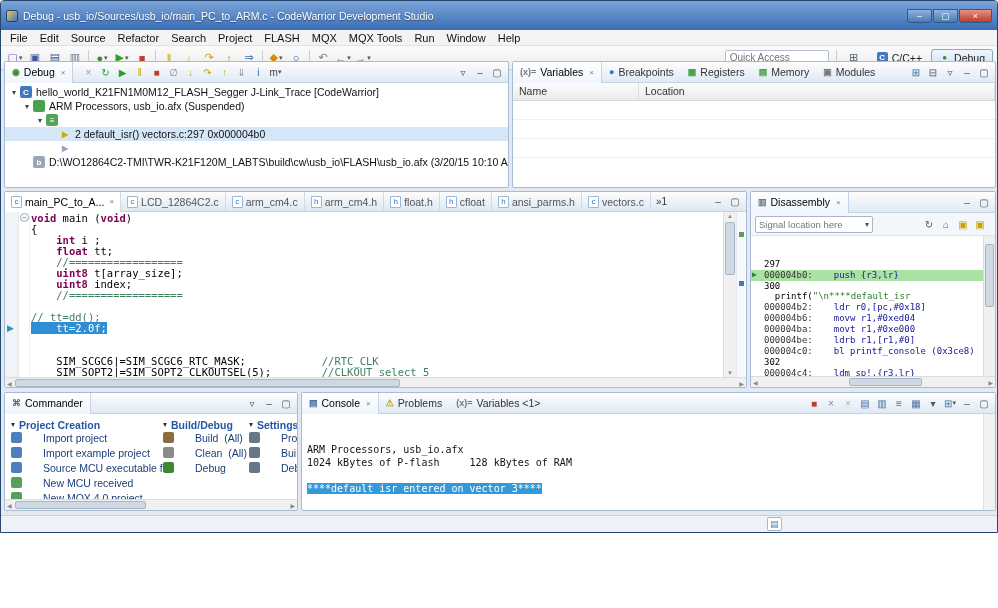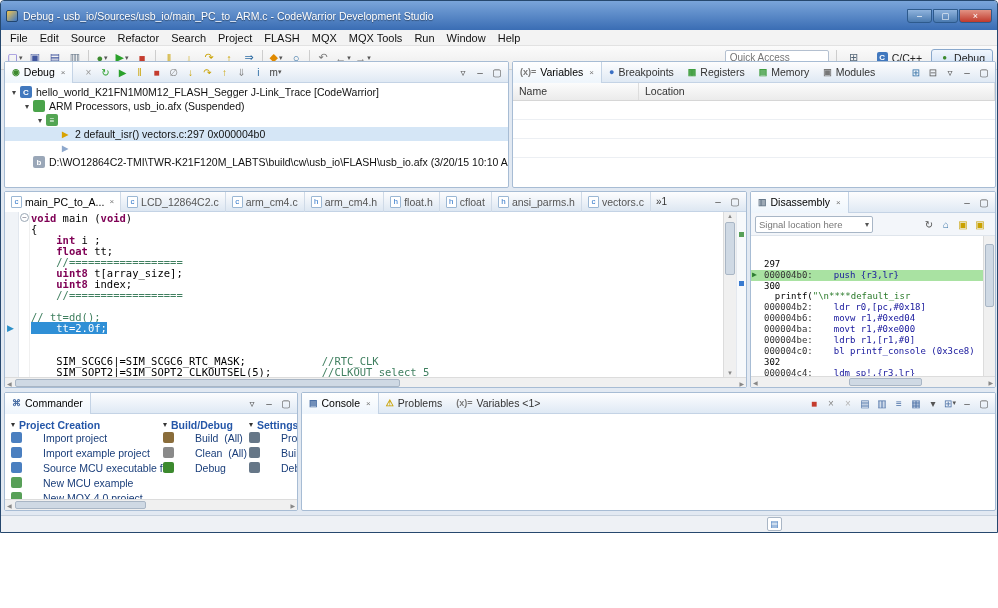--- a/index.html
+++ b/index.html
@@ -398,21 +398,21 @@
     </div>
     <div class="cmd-body" id="commander-body">
         <div class="csec" style="left: 6px;">
           <div class="chead">
             <span class="tw">▾</span>
             <span>Project Creation</span>
           </div>
           <div class="citem"><span class="cicon" style="background: rgb(74, 127, 192);"></span><span>Import project</span></div>
           <div class="citem"><span class="cicon" style="background: rgb(74, 127, 192);"></span><span>Import example project</span></div>
           <div class="citem"><span class="cicon" style="background: rgb(74, 127, 192);"></span><span>Source MCU executable file</span></div>
-          <div class="citem"><span class="cicon" style="background: rgb(88, 160, 88);"></span><span>New MCU example</span></div>
+          <div class="citem"><span class="cicon" style="background: rgb(88, 160, 88);"></span><span>New MCU received</span></div>
           <div class="citem"><span class="cicon" style="background: rgb(88, 160, 88);"></span><span>New MQX 4.0 project</span></div>
         </div>
         <div class="csec" style="left: 158px;">
           <div class="chead">
             <span class="tw">▾</span>
             <span>Build/Debug</span>
           </div>
           <div class="citem"><span class="cicon" style="background: rgb(138, 109, 59);"></span><span>Build  (All)</span></div>
           <div class="citem"><span class="cicon" style="background: rgb(138, 138, 138);"></span><span>Clean  (All)</span></div>
           <div class="citem"><span class="cicon" style="background: rgb(60, 138, 46);"></span><span>Debug</span></div>
@@ -456,19 +456,23 @@
           <span class="pticon" style="color: rgb(74, 111, 165);">▤</span>
           <span class="pticon" style="color: rgb(74, 111, 165);">▥</span>
           <span class="pticon" style="color: rgb(74, 111, 165);">≡</span>
           <span class="pticon" style="color: rgb(74, 111, 165);">▦</span>
           <span class="pticon" style="color: rgb(85, 85, 85);">▾</span>
           <span class="pticon" style="color: rgb(74, 111, 165);">⊞<span class="dd">▾</span></span>
           <span class="pticon" style="color: rgb(85, 85, 85);">–</span>
           <span class="pticon" style="color: rgb(85, 85, 85);">▢</span>
         </span>
     </div>
+    <div class="con-body">
+      <div id="console-lines"><div class="cline"><span>ARM Processors, usb_io.afx</span></div><div class="cline"><span>1024 kBytes of P-flash     128 kBytes of RAM</span></div><div class="cline"><span></span></div><div class="cline"><span class="consel">****default_isr entered on vector 3****</span></div></div>
+      <div class="con-vscroll"></div>
+    </div>
   </div>
 
   <div class="statusbar">
     <span id="status-icons"><span class="status-icon" style="color: rgb(74, 127, 192);">▤</span></span>
   </div>
 
 </div>
 
 </body></html>

